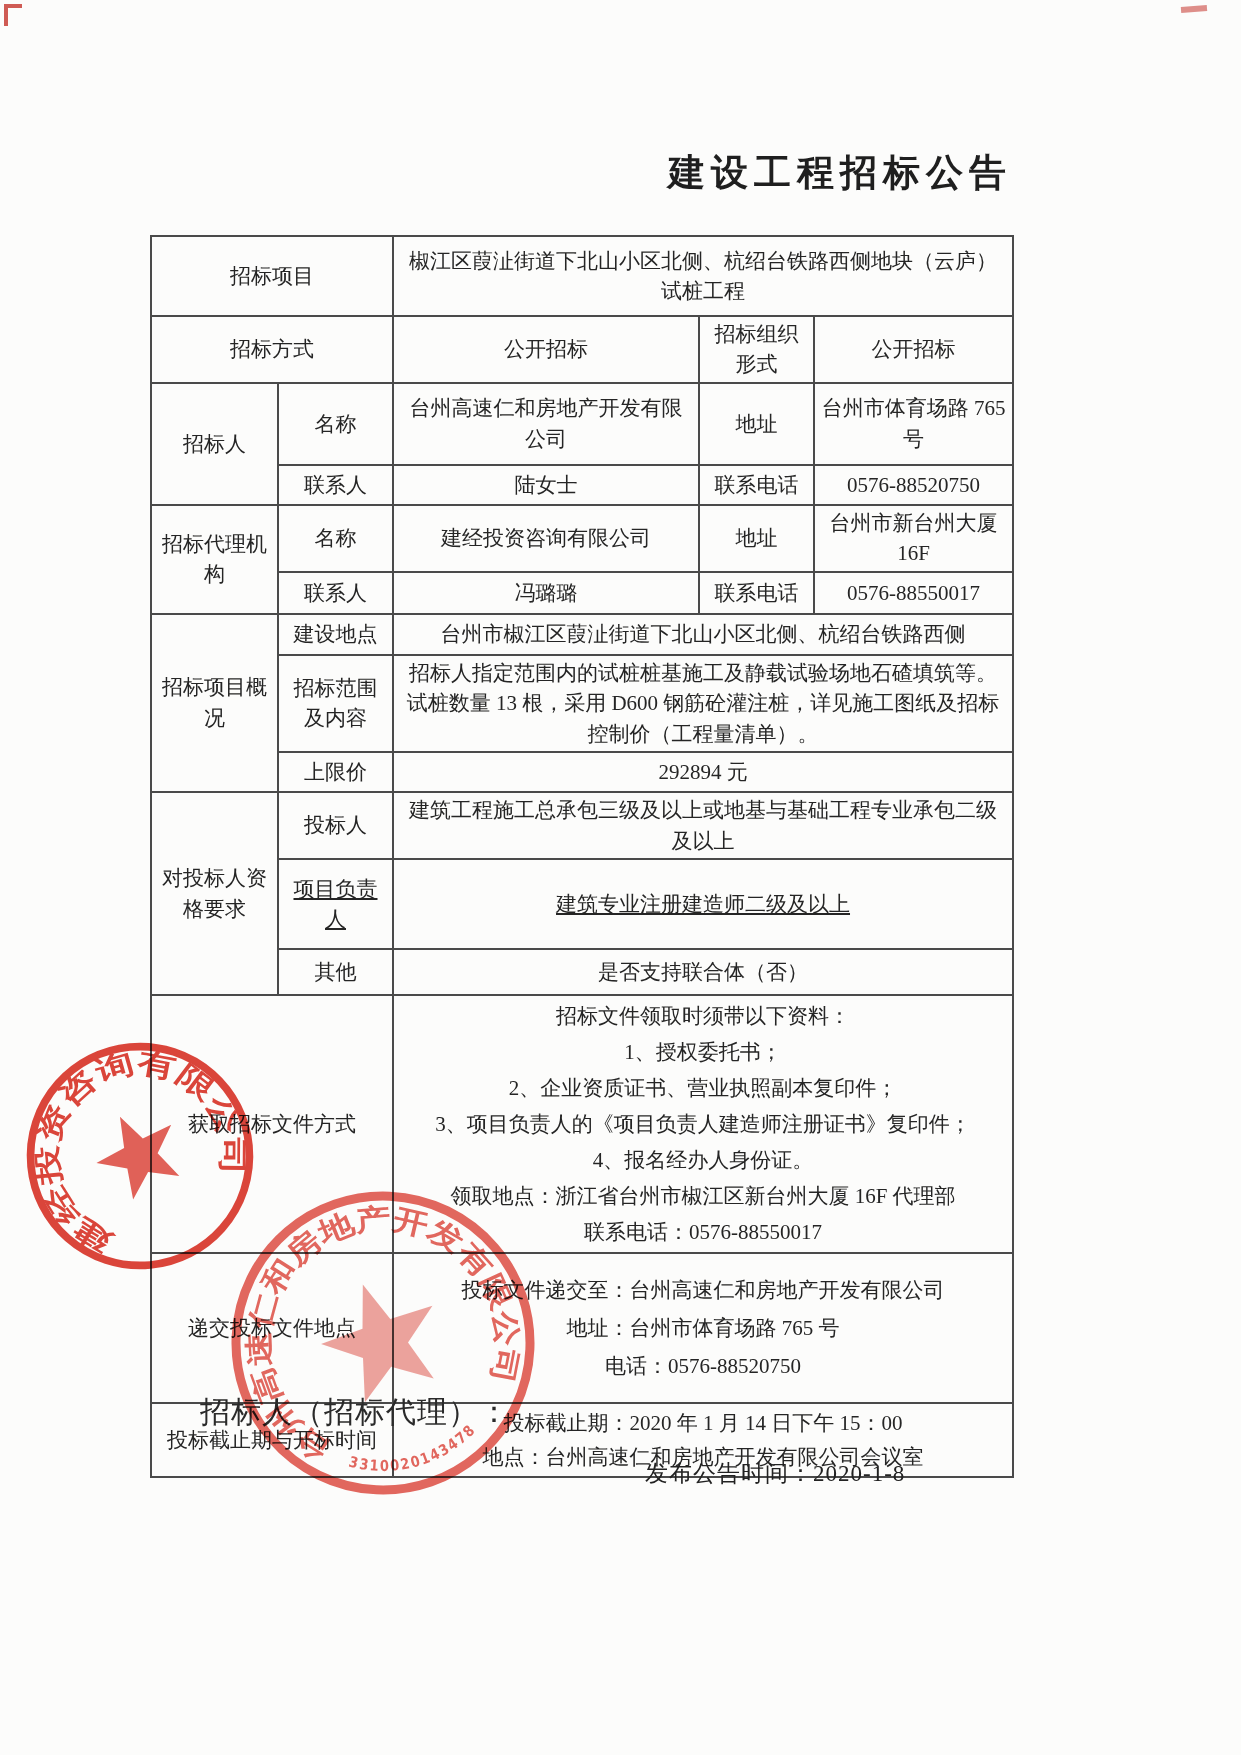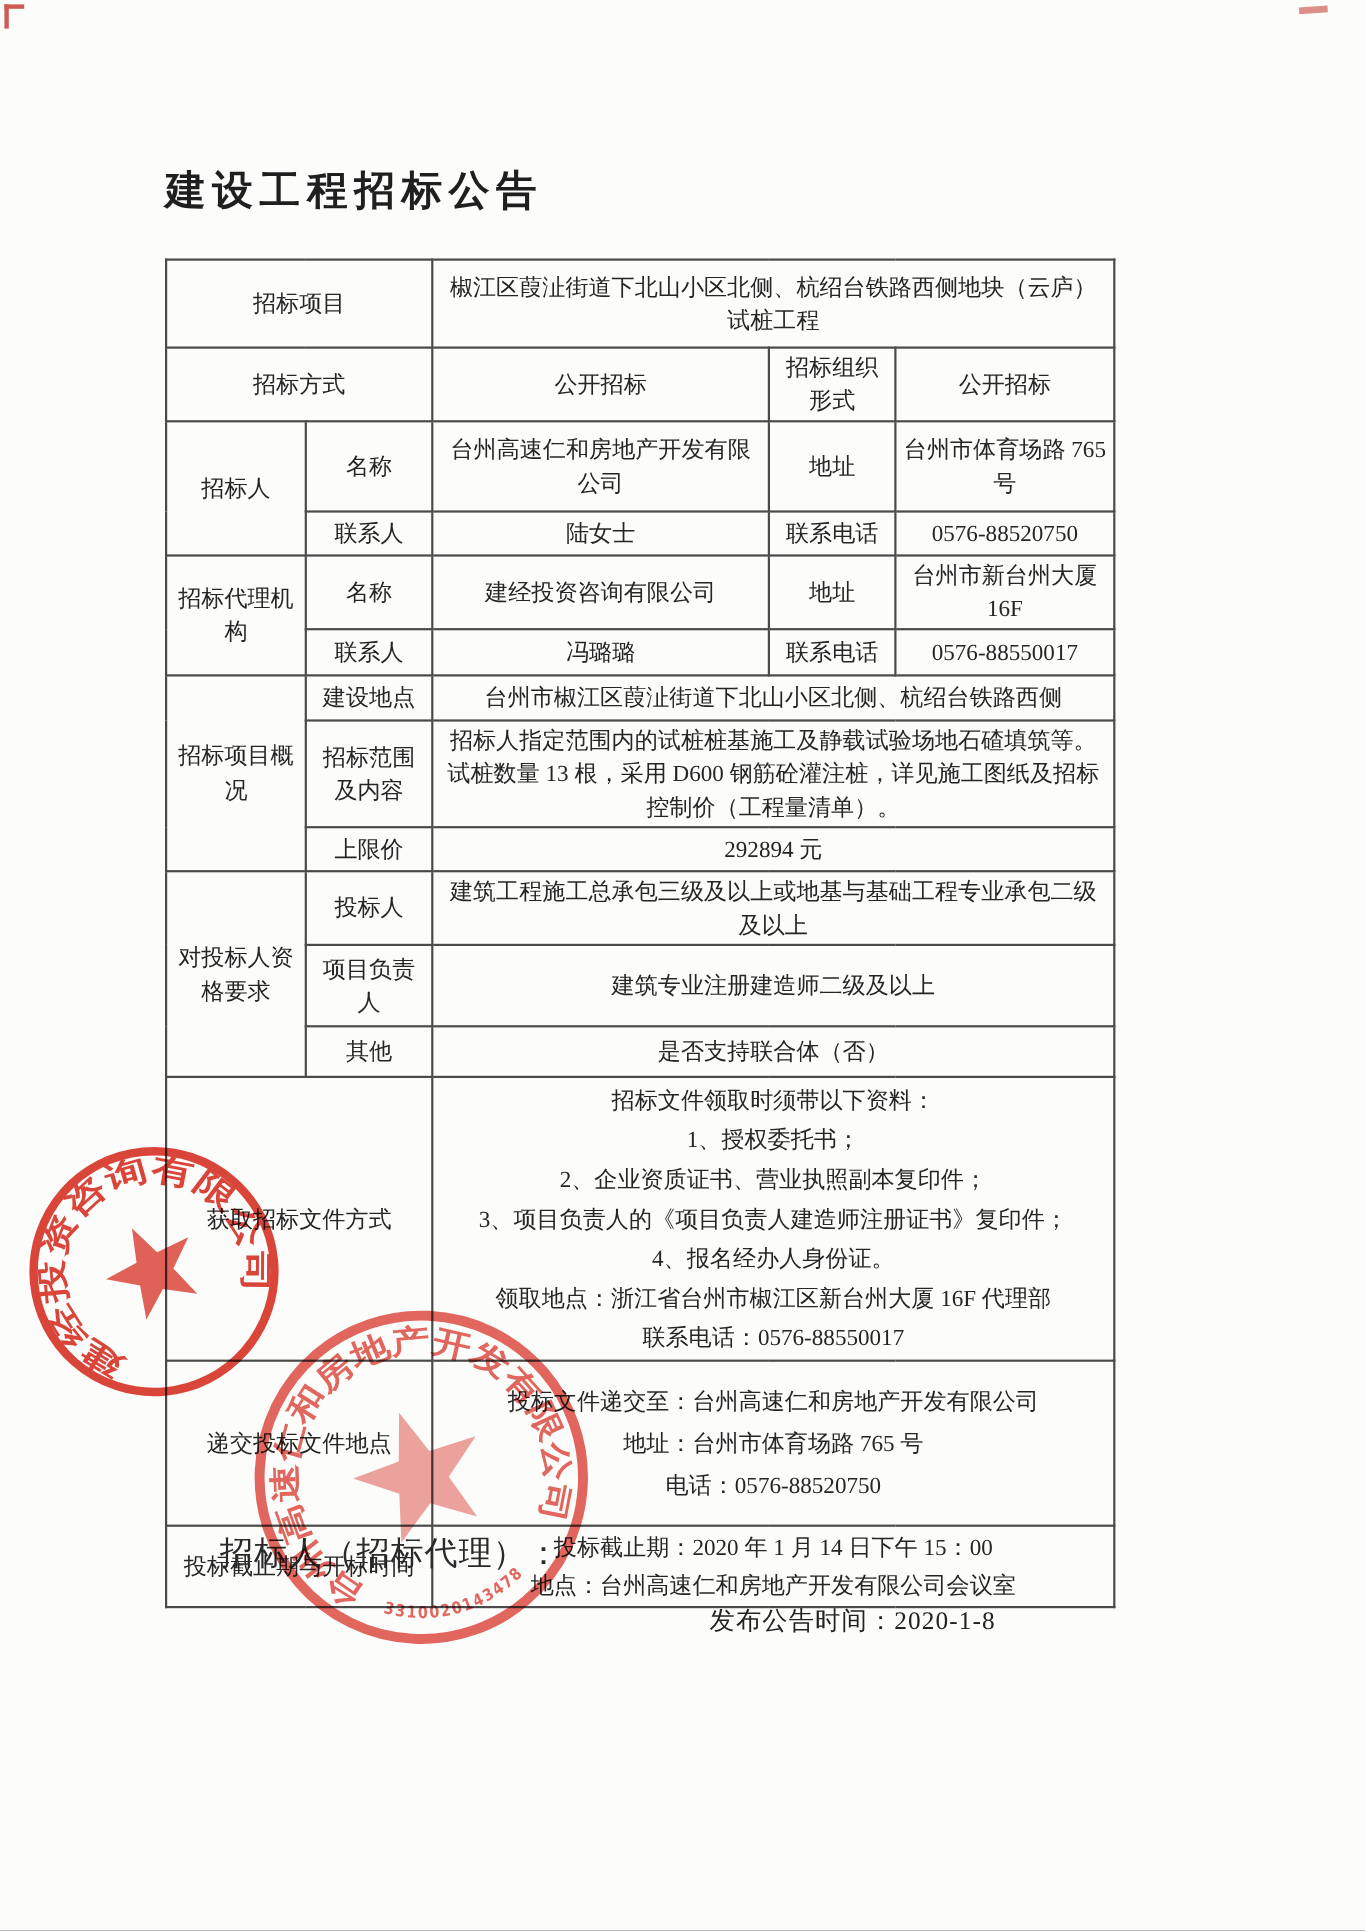--- a/index.html
+++ b/index.html
@@ -10,21 +10,21 @@
     overflow:hidden;
     font-family:"Liberation Serif","DejaVu Serif",serif;
     color:#262626;
   }
   
   .corner{position:absolute;}
   .corner.tl{left:4px;top:4px;width:14px;height:18px;border-left:4px solid #c5332b;border-top:4px solid #c5332b;opacity:.8;}
   .corner.tr{right:34px;top:6px;width:26px;height:6px;background:#c5332b;opacity:.55;transform:rotate(-4deg);}
   .title{
     position:absolute;left:150px;top:148px;width:862px;
-    margin:0;text-align:left;
+    margin:0;text-align:right;
     font-size:37px;font-weight:bold;letter-spacing:6px;color:#1f1f1f;
   }
   table.doc{
     position:absolute;left:150px;top:235px;width:862px;
     border-collapse:collapse;table-layout:fixed;
     font-size:21px;color:#252525;
   }
   table.doc td{
     border:2px solid #4a4a4a;
     padding:2px 6px;
@@ -34,21 +34,21 @@
   }
   td.ml{text-align:left;padding-left:16px;}
   td.just{text-align:justify;text-justify:inter-character;padding:4px 12px;line-height:1.5;margin-top:46px;}
   .lines div{line-height:36px;}
   tr.r14 .lines div{line-height:38px;}
   tr.r15 .lines div{line-height:34px;}
   
   tr.r1{height:80px;} tr.r2{height:60px;} tr.r3{height:82px;}
   tr.r4{height:40px;} tr.r5{height:40px;} tr.r6{height:42px;}
   tr.r7{height:41px;} tr.r8{height:80px;} tr.r9{height:40px;}
-  tr.r10{height:42px;} tr.r11{height:74px;} tr.r12{height:46px;}
+  tr.r10{height:42px;} tr.r11{height:90px;text-decoration:underline;} tr.r12{height:46px;}
   tr.r13{height:252px;} tr.r14{height:150px;} tr.r15{height:72px;}
   .sig{
     position:absolute;left:200px;top:1392px;
     font-size:30px;color:#2a2a2a;letter-spacing:1px;
   }
   .publish{
     position:absolute;left:645px;top:1458px;
     font-size:23px;color:#222;letter-spacing:1px;
   }
   

